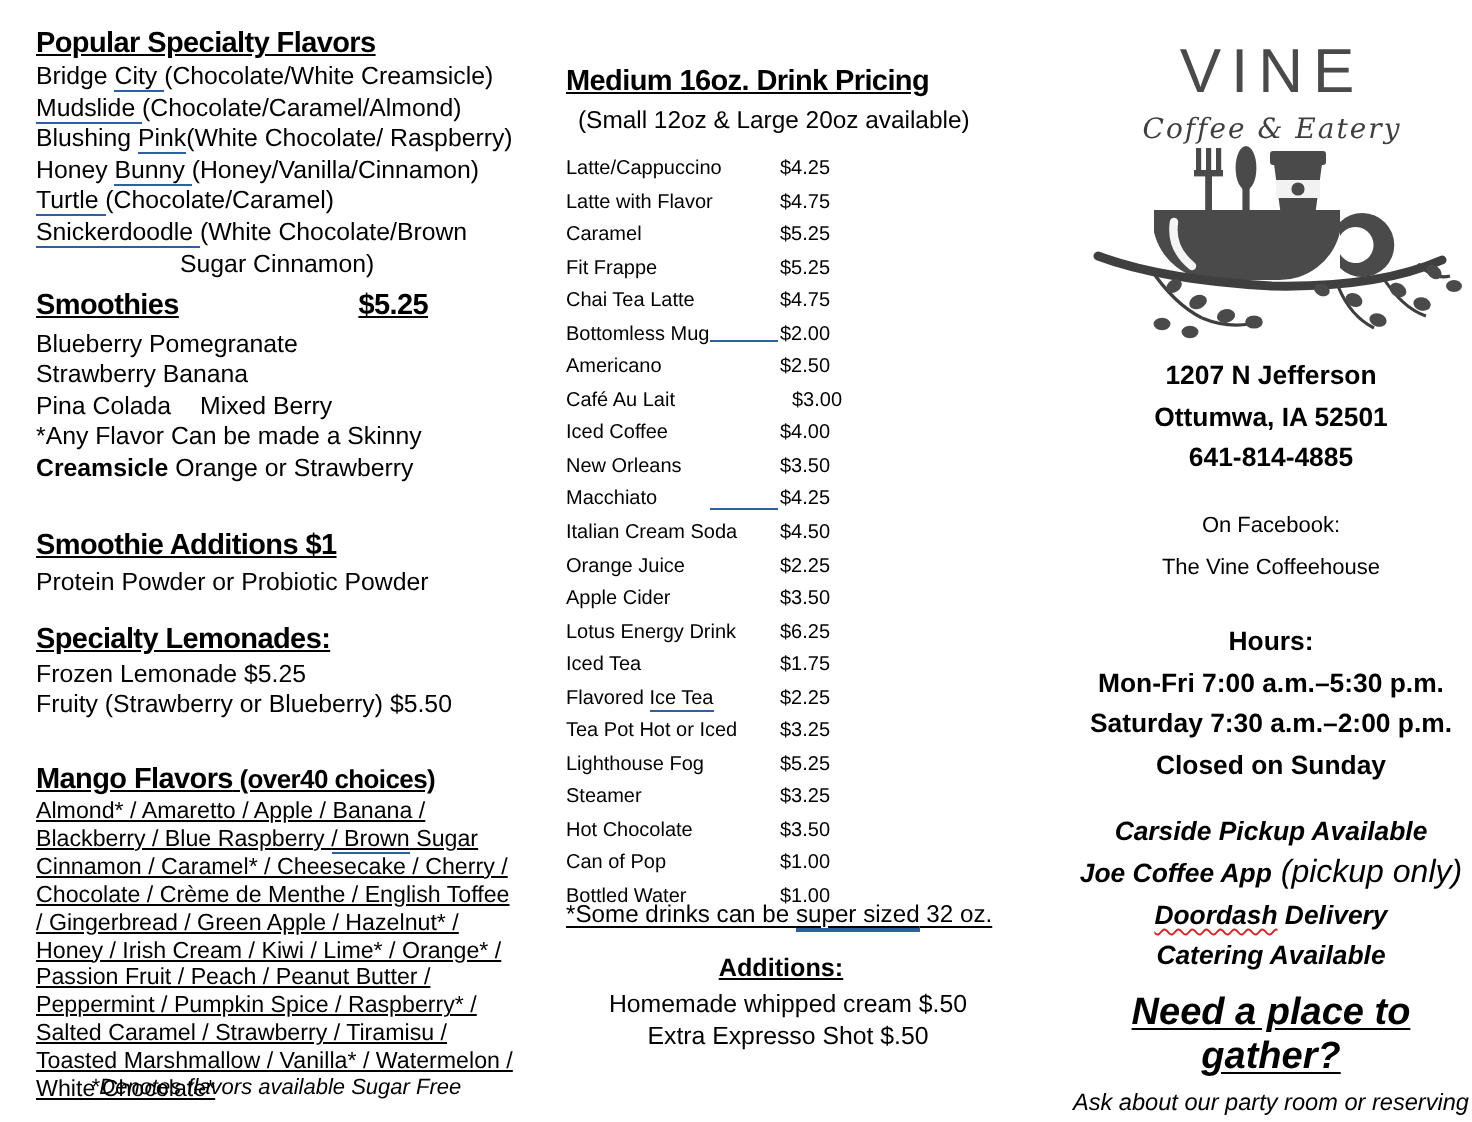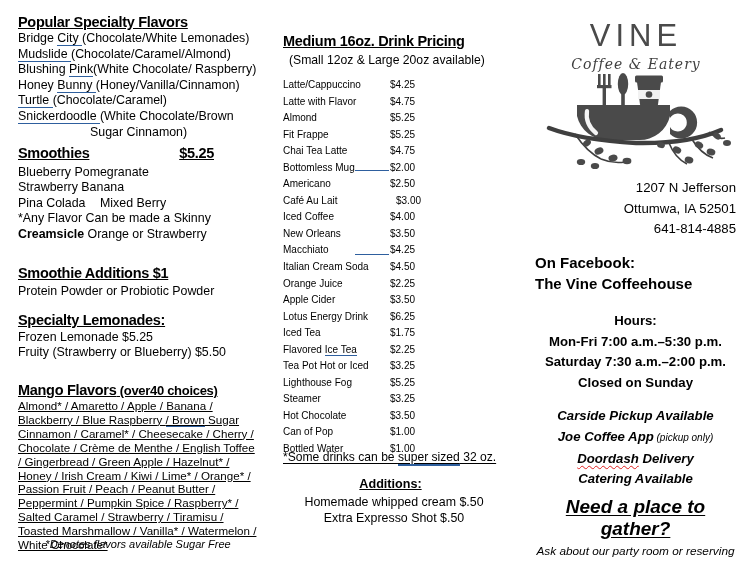--- a/index.html
+++ b/index.html
@@ -90,45 +90,45 @@
     border-bottom:2px solid #2e5f9e;
   }
   #add-title{position:absolute;left:0;top:477px;width:215px;text-align:center;
      font-weight:bold;font-size:12.6px;text-decoration:underline;text-underline-offset:1px;}
   #add-list{position:absolute;left:0;top:494px;width:222px;text-align:center;
      font-size:12.4px;line-height:16.4px;}
 
   
   #logo{position:absolute;left:0;top:12px;width:201px;height:163px;}
   #logo svg{display:block;margin:0 auto;}
-  #address{position:absolute;left:0;top:178px;width:201px;text-align:right;
-     font-weight:normal;font-size:13.2px;line-height:20.5px;}
-  #facebook{position:absolute;left:0;top:253px;width:201px;
-     font-weight:bold;font-size:15px;line-height:20.5px;}
+  #address{position:absolute;left:0;top:178px;width:201px;text-align:center;
+     font-weight:bold;font-size:13.2px;line-height:20.5px;}
+  #facebook{position:absolute;left:0;top:253px;width:201px;text-align:center;
+     font-weight:normal;font-size:11px;line-height:20.5px;}
   #hours{position:absolute;left:0;top:311px;width:201px;text-align:center;
      font-weight:bold;font-size:13.2px;line-height:20.6px;}
   #services{position:absolute;left:0;top:406px;width:201px;text-align:center;
      font-weight:bold;font-style:italic;font-size:13.2px;line-height:20.8px;}
-  #services .small{font-size:10px;font-weight:normal;font-style:italic;}
+  #services .small{font-size:16px;font-weight:normal;font-style:italic;}
   #gather{position:absolute;left:0;top:496px;width:201px;text-align:center;}
   #gather .q{font-weight:bold;font-style:italic;font-size:19px;
      text-decoration:underline;text-underline-offset:2px;}
   #gather .body{font-style:italic;font-size:11.8px;line-height:16px;margin-top:3px;}
 </style>
 </head>
 <body>
 
 <div class="page">
 
   <div class="col" id="col-left">
 
     <div id="specialty-title" class="hdr">Popular Specialty Flavors</div>
 
     <div id="specialty-list">
-      <div class="line"><span>Bridge </span><span class="u-blue">City </span><span>(Chocolate/White Lemonades)</span></div>
+      <div class="line"><span>Bridge </span><span class="u-blue">City </span><span>(Chocolate/White Creamsicle)</span></div>
       <div class="line"><span></span><span class="u-blue">Mudslide </span><span>(Chocolate/Caramel/Almond)</span></div>
       <div class="line"><span>Blushing </span><span class="u-blue">Pink</span><span>(White Chocolate/ Raspberry)</span></div>
       <div class="line"><span>Honey </span><span class="u-blue">Bunny </span><span>(Honey/Vanilla/Cinnamon)</span></div>
       <div class="line"><span></span><span class="u-blue">Turtle </span><span>(Chocolate/Caramel)</span></div>
       <div class="line"><span></span><span class="u-blue">Snickerdoodle </span><span>(White Chocolate/Brown</span></div>
       <div class="line" id="sub-indent">Sugar Cinnamon)</div>
     </div>
 
     <div id="smoothies-title">
       <div class="row hdr">
@@ -169,21 +169,21 @@
     <div id="drink-table">
       <div class="drow">
           <span class="dname">Latte/Cappuccino</span>
           <span class="dprice">$4.25</span>
         </div>
       <div class="drow">
           <span class="dname">Latte with Flavor</span>
           <span class="dprice">$4.75</span>
         </div>
       <div class="drow">
-          <span class="dname">Almond</span>
+          <span class="dname">Caramel</span>
           <span class="dprice">$5.25</span>
         </div>
       <div class="drow">
           <span class="dname">Fit Frappe</span>
           <span class="dprice">$5.25</span>
         </div>
       <div class="drow">
           <span class="dname">Chai Tea Latte</span>
           <span class="dprice">$4.75</span>
         </div>

